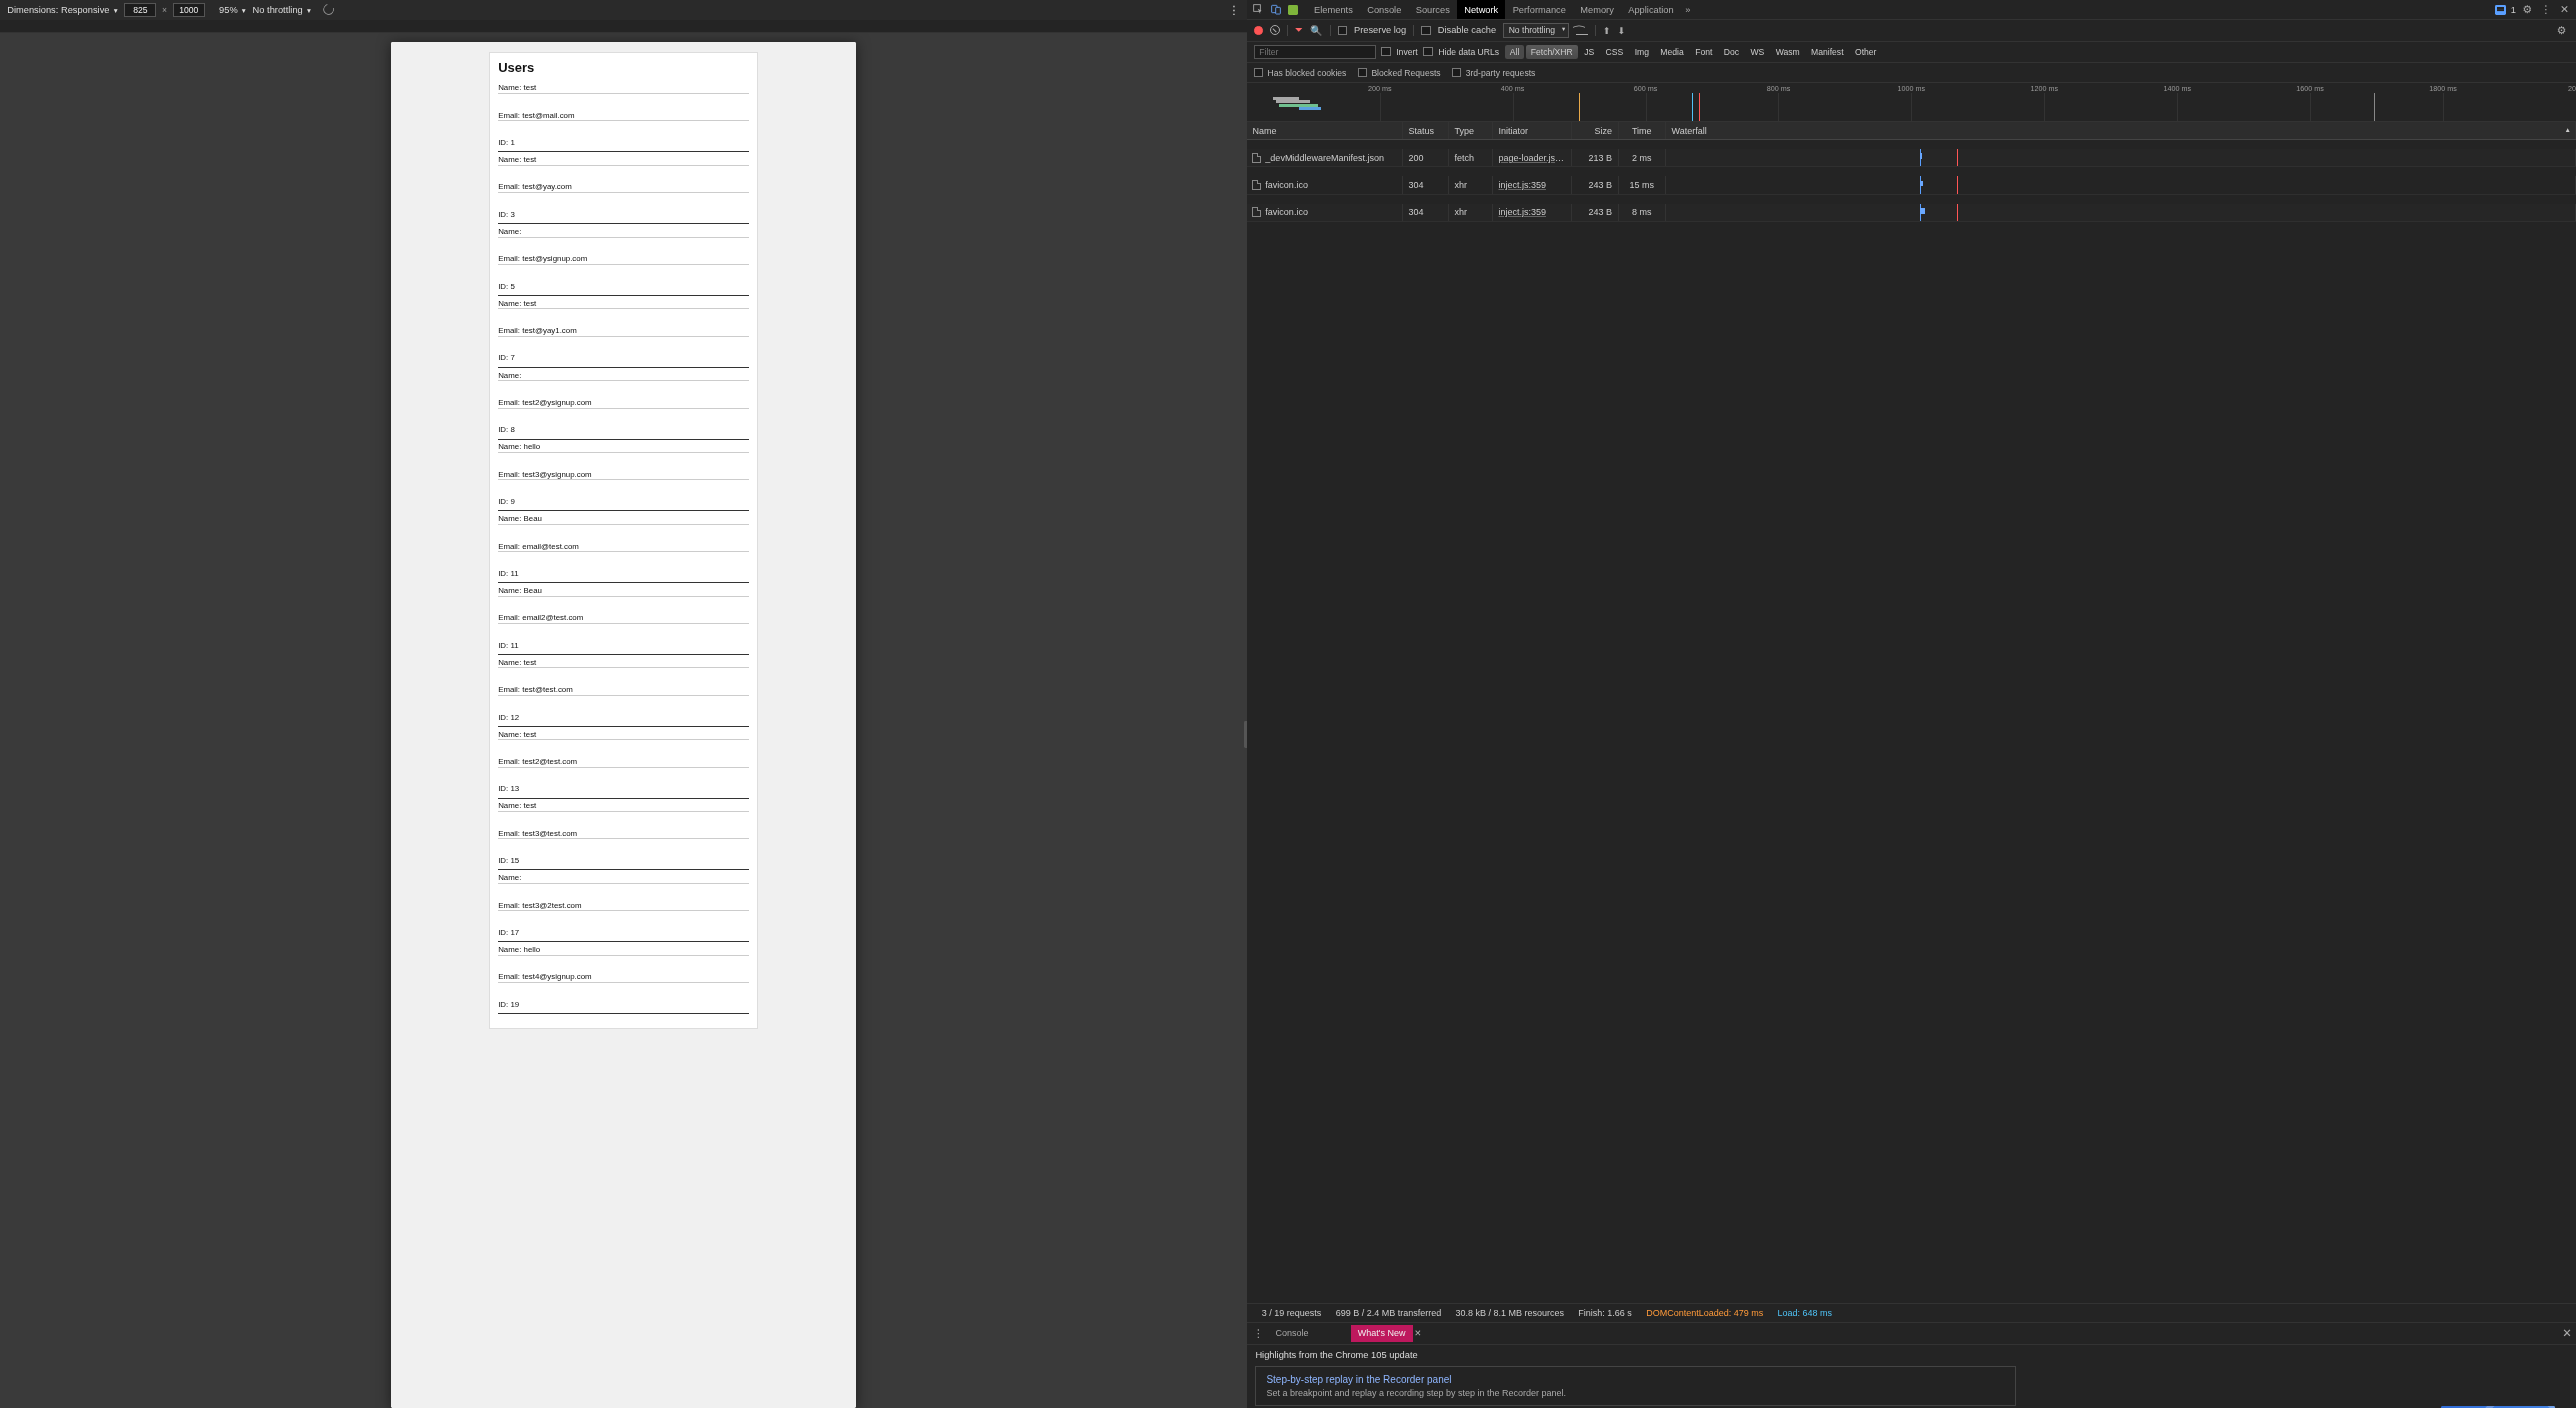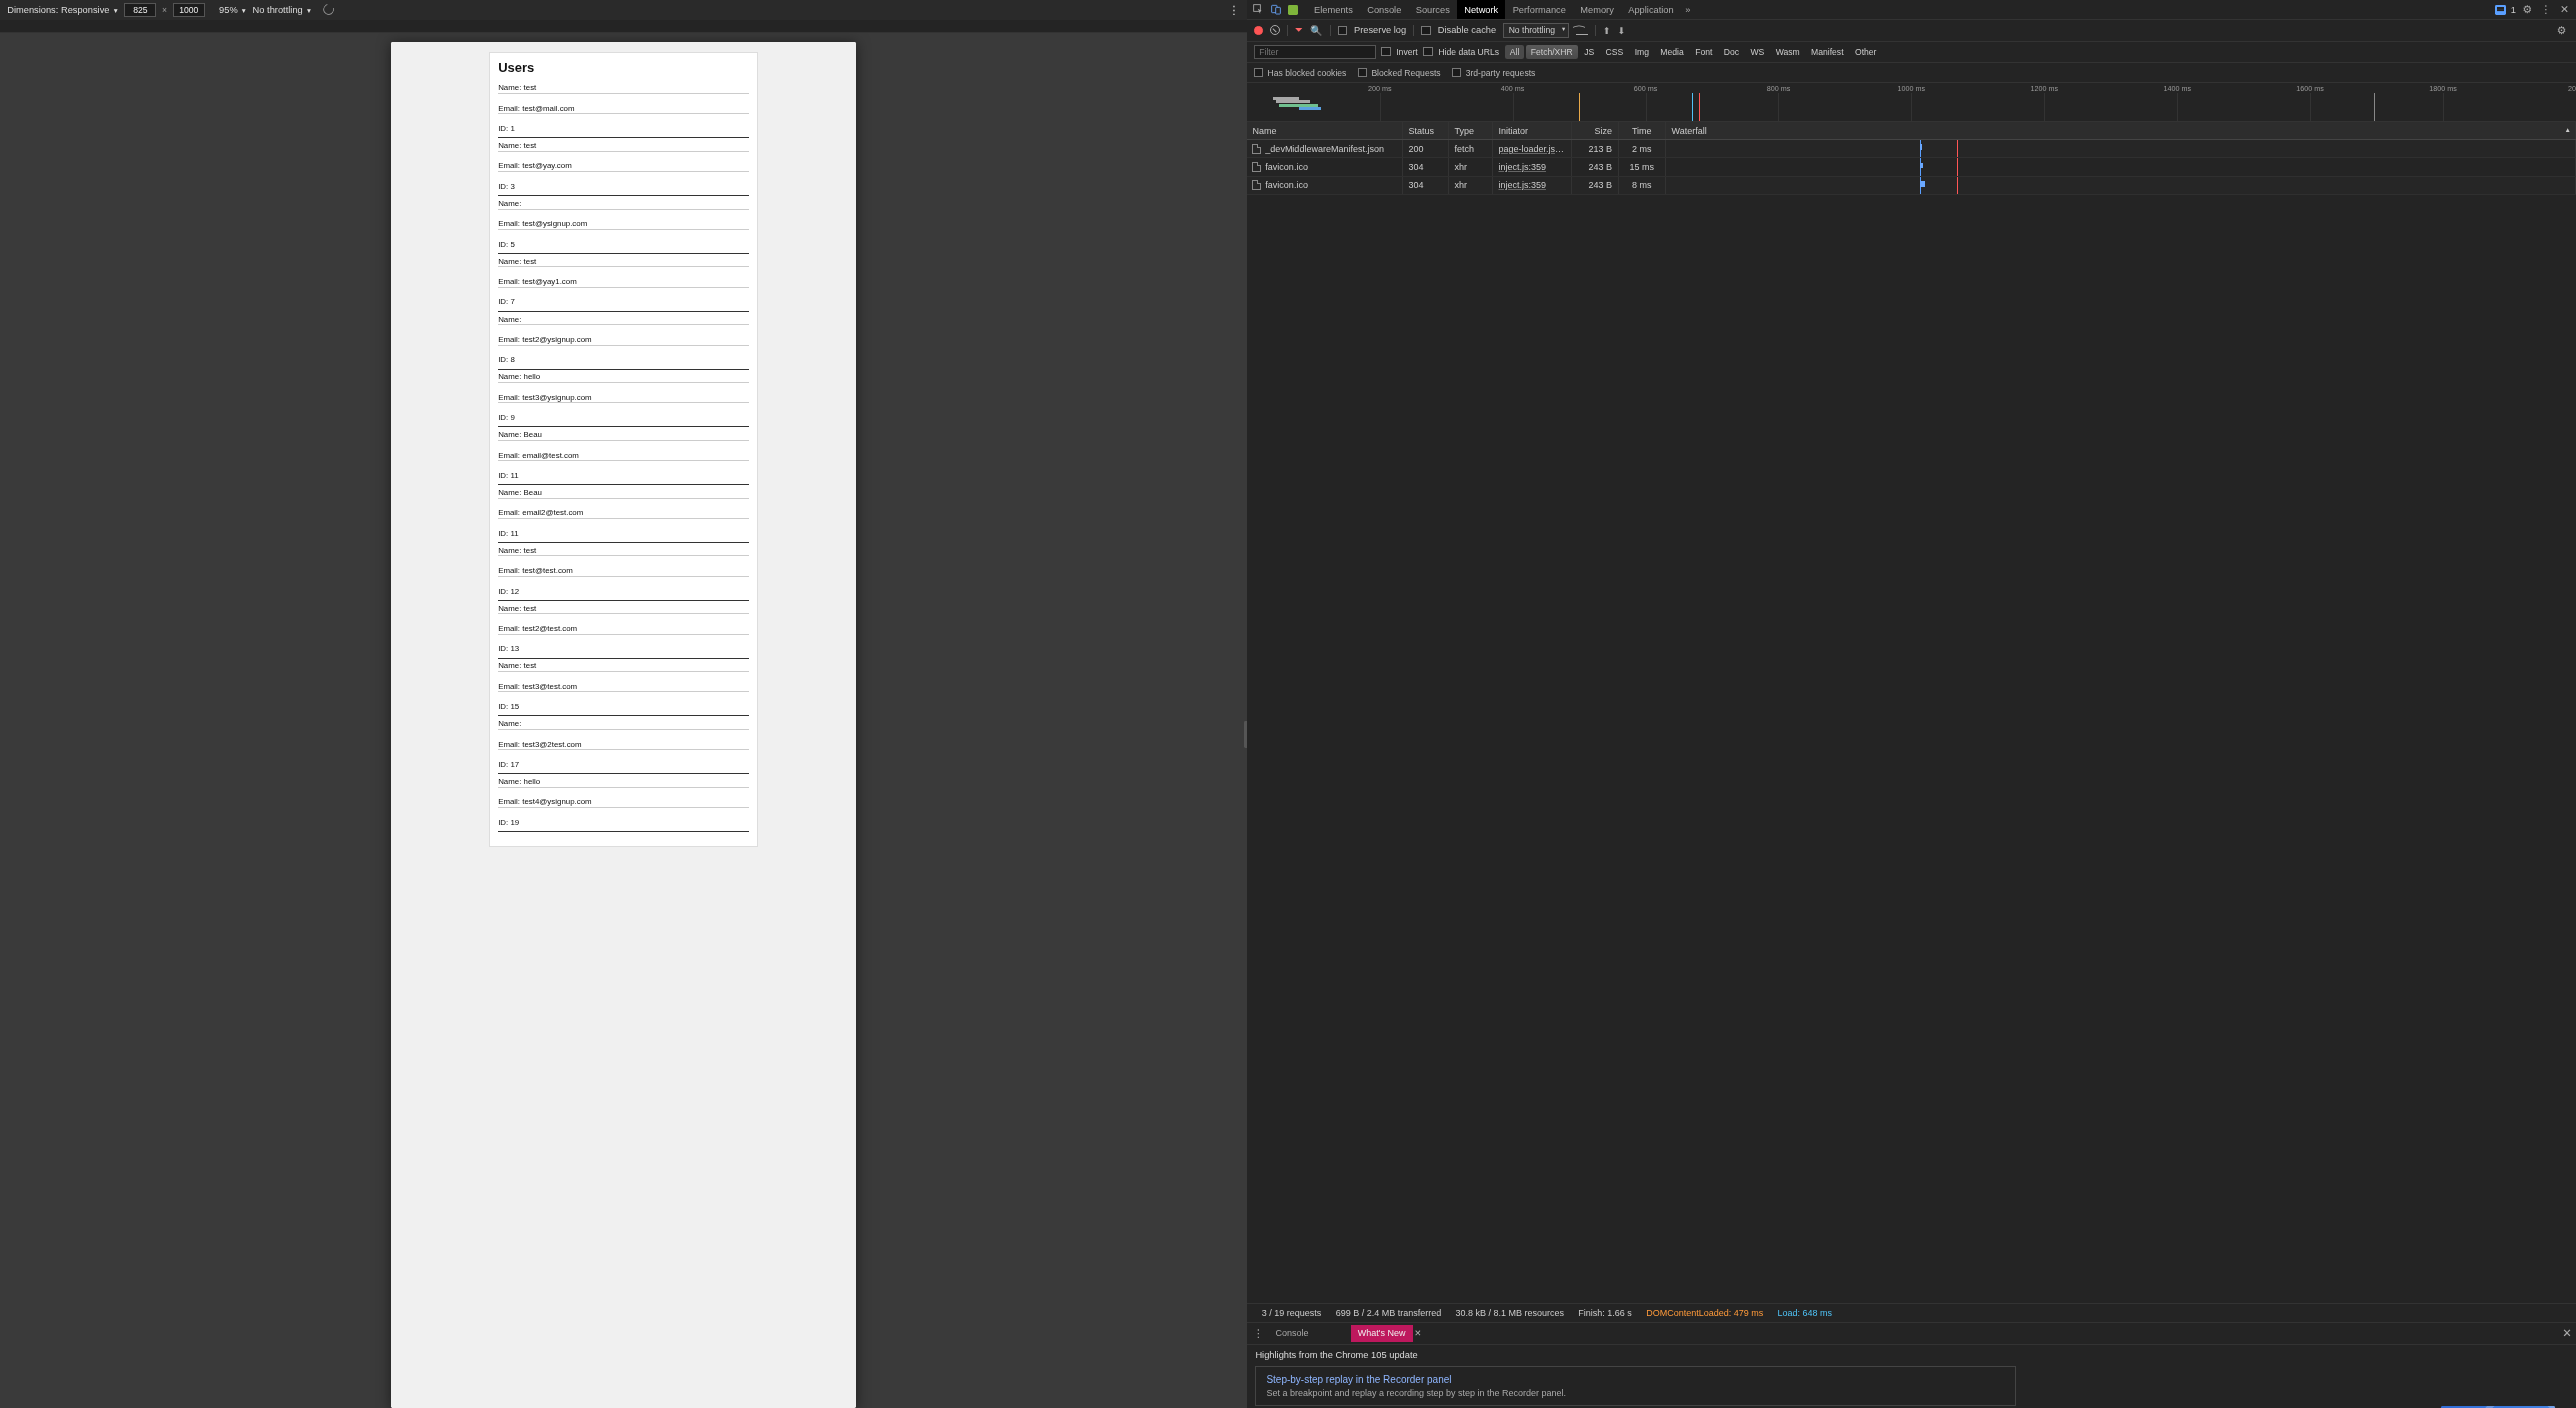--- a/index.html
+++ b/index.html
@@ -17,21 +17,21 @@
 .tb-zoom { margin-left: 8.6px; }
 .rot-ico { margin-left: 5.7px; width: 11.4px; height: 11.4px; border: 1.1px solid #888; border-radius: 50%; border-top-color: transparent; transform: rotate(30deg); }
 .dots3 { margin-left: auto; color: #ddd; font-size: 11.4px; cursor: pointer; }
 .ruler { height: 13px; background: #242424; border-bottom: 0.7px solid #333; }
 .stage { flex: 1; background: #3a3a3a; display: flex; justify-content: center; overflow: hidden; position: relative; }
 .viewport { margin-top: 8.6px; width: 90%; max-width: 465px; background: #f0f0f0; border-radius: 1.4px; box-shadow: 0 1.4px 14.3px rgba(0,0,0,.5); padding: 10px 0; overflow-y: auto; }
 .page { width: 58%; margin: 0 auto; background: #fff; border: 0.7px solid #ddd; padding: 7.2px 8.6px 14.3px; font-size: 7.9px; color: #111; }
 .page-title { font-size: 13px; font-weight: 700; margin-bottom: 5.7px; }
 .usr { border-bottom: 0.7px solid #333; padding: 2.1px 0 3.6px; }
 .usr div { padding: 0.7px 0; }
-.usr .urow { border-bottom: 0.7px solid #ccc; padding-bottom: 0.7px; margin-bottom: 9px; }
+.usr .urow { border-bottom: 0.7px solid #ccc; padding-bottom: 0.7px; margin-bottom: 16px; }
 
 
 .drag { position: absolute; right: -1.4px; top: 50%; width: 4.3px; height: 27px; background: #555; border-radius: 1.4px; cursor: col-resize; }
 
 
 .right { flex: 1; display: flex; flex-direction: column; background: #242424; color: #ccc; font-size: 9.3px; min-width: 0; }
 
 .tabs { height: 20px; display: flex; align-items: center; gap: 0; border-bottom: 0.7px solid #333; padding: 0 4.3px; }
 .tico { width: 14.3px; height: 14.3px; display: flex; align-items: center; justify-content: center; margin-right: 4.3px; cursor: pointer; }
 .tico svg { width: 10.7px; height: 10.7px; }
@@ -81,21 +81,21 @@
 .nt-head { display: flex; background: #2d2d2d; color: #ccc; border-bottom: 0.7px solid #444; position: sticky; top: 0; }
 .nt-head > div, .nt-row > div { padding: 3.6px 5.7px; border-right: 0.7px solid #333; overflow: hidden; text-overflow: ellipsis; white-space: nowrap; }
 .c-nm { flex: 0 0 156px; display: flex; align-items: center; gap: 4.3px; }
 .c-st { flex: 0 0 46px; }
 .c-ty { flex: 0 0 44px; }
 .c-in { flex: 0 0 79px; }
 .c-sz { flex: 0 0 47px; text-align: right; }
 .c-tm { flex: 0 0 47px; text-align: center; }
 .c-wf { flex: 1; min-width: 57px; position: relative; }
 .sort-a { position: absolute; right: 4.3px; font-size: 6.4px; }
-.nt-row { display: flex; border-bottom: 0.7px solid #2f2f2f; cursor: pointer; }
+.nt-row { display: flex; border-bottom: 0.7px solid #2f2f2f; cursor: pointer; margin-top: 9px; }
 .nt-row:nth-child(odd) { background: #262626; }
 .fi { width: 8.6px; height: 10px; border: 0.7px solid #888; display: inline-block; position: relative; }
 .fi::after { content: ""; position: absolute; right: -0.7px; top: -0.7px; width: 2.9px; height: 2.9px; background: #242424; border-left: 0.7px solid #888; border-bottom: 0.7px solid #888; }
 .lnk { color: #ccc; text-decoration: underline; text-decoration-color: #666; }
 .wf-cell-bar { position: absolute; top: 4.3px; height: 5.7px; background: #6aa8ff; }
 .wf-v { position: absolute; top: 0; bottom: 0; width: 0.7px; }
 
 
 .sbar { height: 18.6px; border-top: 0.7px solid #333; display: flex; align-items: center; gap: 14.3px; padding: 0 15px; font-size: 9px; color: #ccc; flex-wrap: nowrap; overflow: hidden; }
 .sbar .dcl { color: #ff9a3a; }

